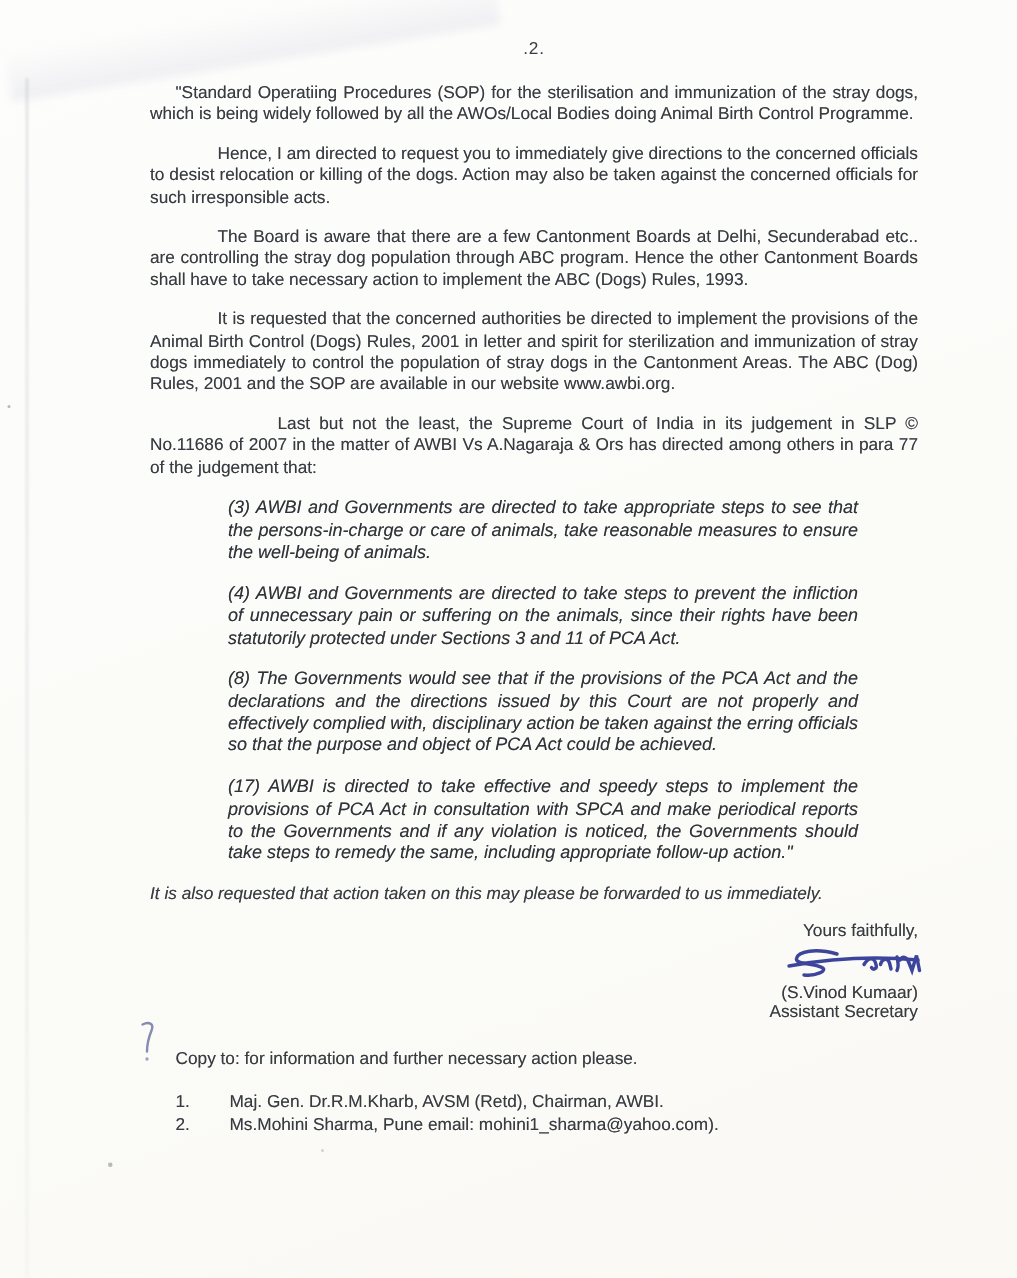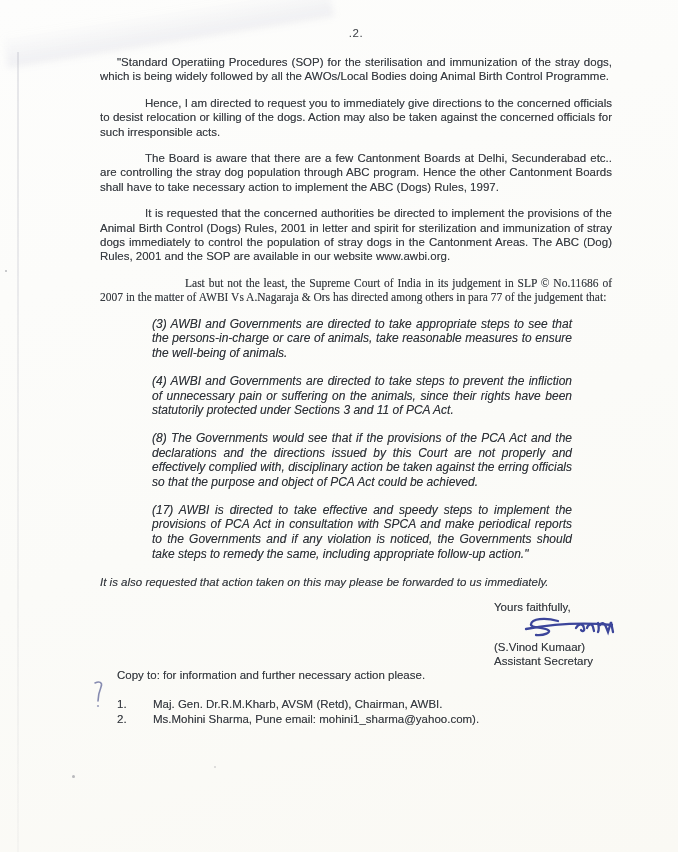--- a/index.html
+++ b/index.html
@@ -8,30 +8,30 @@
     background:linear-gradient(160deg,#fdfdfc 0%,#fbfbf8 55%,#faf9f4 100%);
     font-family:"Liberation Sans","DejaVu Sans",sans-serif;
     color:#383c42;overflow:hidden;
   }
   .content{position:absolute;inset:0;padding:27px 66px 0 100px;box-sizing:border-box;}
   .page-number{text-align:center;font-size:11.5px;letter-spacing:.5px;margin:0 0 16px 0;}
   p.body{font-size:11.5px;line-height:14.4px;text-align:justify;margin:0 0 12px 0;
          text-shadow:0 0 .3px rgba(56,60,66,.55);}
   .indent-sm{text-indent:17px;}
   .indent-md{text-indent:45px;}
-  .indent-lg{text-indent:85px;font-family:Liberation Serif, serif;}
+  .indent-lg{text-indent:85px;}
   .weblink{color:inherit;text-underline-offset:2px;cursor:pointer;}
   .quote{font-style:italic;font-size:12px;line-height:14.7px;text-align:justify;
          margin:12px 40px 13px 52px;color:#2f3339;text-shadow:0 0 .3px rgba(47,51,57,.5);}
   .no-gap{margin-bottom:8px;font-style:italic;}
-  .closing{width:118px;margin:2px 0 0 auto;text-align:left;font-size:11.5px;line-height:13.5px;
+  .closing{width:118px;margin:2px 0 0 auto;text-align:right;font-size:11.5px;line-height:13.5px;
            text-shadow:0 0 .3px rgba(56,60,66,.55);}
   .sigwrap{height:26px;margin:1px 0 0 0;position:relative;}
   .sigwrap svg{position:absolute;right:-4px;top:-1px;}
-  .copyto{margin-left:17px;font-size:11.5px;line-height:14px;
+  .copyto{margin-top:16px;margin-left:17px;font-size:11.5px;line-height:14px;
           text-shadow:0 0 .3px rgba(56,60,66,.55);}
   .copy-items{margin-top:15px;}
   .copy-row{display:flex;line-height:15px;}
   .copy-num{width:36px;flex:0 0 36px;}
   
   .crease{position:absolute;left:17px;top:52px;bottom:0;width:2px;
           background:linear-gradient(to bottom,rgba(150,152,168,.22),rgba(150,152,168,.06));
           filter:blur(.7px);}
   .corner-shade{position:absolute;left:8px;top:26px;width:330px;height:42px;
           transform:rotate(-9deg);transform-origin:left bottom;
@@ -52,21 +52,21 @@
   <div class="speck" style="left:214px;top:766px;width:2px;height:2px;opacity:.6;"></div>
 
   <div class="content">
 
     <div class="page-number">.2.</div>
 
     <p class="body indent-sm">"Standard Operatiing Procedures (SOP) for the sterilisation and immunization of the stray dogs, which is being widely followed by all the AWOs/Local Bodies doing Animal Birth Control Programme.</p>
 
     <p class="body indent-md">Hence, I am directed to request you to immediately give directions to the concerned officials to desist relocation or killing of the dogs. Action may also be taken against the concerned officials for such irresponsible acts.</p>
 
-    <p class="body indent-md">The Board is aware that there are a few Cantonment Boards at Delhi, Secunderabad etc.. are controlling the stray dog population through ABC program. Hence the other Cantonment Boards shall have to take necessary action to implement the ABC (Dogs) Rules, 1997.</p>
+    <p class="body indent-md">The Board is aware that there are a few Cantonment Boards at Delhi, Secunderabad etc.. are controlling the stray dog population through ABC program. Hence the other Cantonment Boards shall have to take necessary action to implement the ABC (Dogs) Rules, 1993.</p>
 
     <p class="body indent-md"><span>It is requested that the concerned authorities be directed to implement the provisions of the Animal Birth Control (Dogs) Rules, 2001 in letter and spirit for sterilization and immunization of stray dogs immediately to control the population of stray dogs in the Cantonment Areas. The ABC (Dog) Rules, 2001 and the SOP are available in our website </span><span class="weblink">www.awbi.org</span><span>.</span></p>
 
     <p class="body indent-lg">Last but not the least, the Supreme Court of India in its judgement in SLP © No.11686 of 2007 in the matter of AWBI Vs A.Nagaraja &amp; Ors has directed among others in para 77 of the judgement that:</p>
 
     <p class="quote">(3) AWBI and Governments are directed to take appropriate steps to see that the persons-in-charge or care of animals, take reasonable measures to ensure the well-being of animals.</p>
     <p class="quote">(4) AWBI and Governments are directed to take steps to prevent the infliction of unnecessary pain or suffering on the animals, since their rights have been statutorily protected under Sections 3 and 11 of PCA Act.</p>
     <p class="quote">(8) The Governments would see that if the provisions of the PCA Act and the declarations and the directions issued by this Court are not properly and effectively complied with, disciplinary action be taken against the erring officials so that the purpose and object of PCA Act could be achieved.</p>
     <p class="quote">(17) AWBI is directed to take effective and speedy steps to implement the provisions of PCA Act in consultation with SPCA and make periodical reports to the Governments and if any violation is noticed, the Governments should take steps to remedy the same, including appropriate follow-up action."</p>
 

